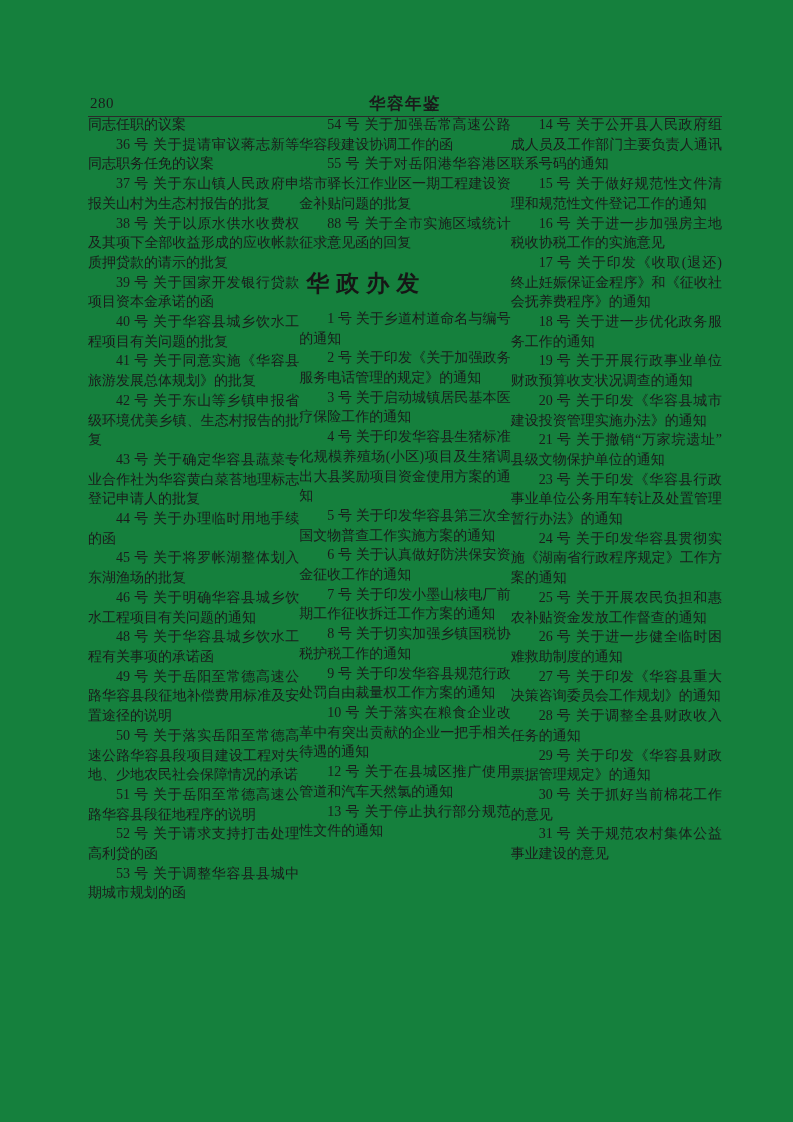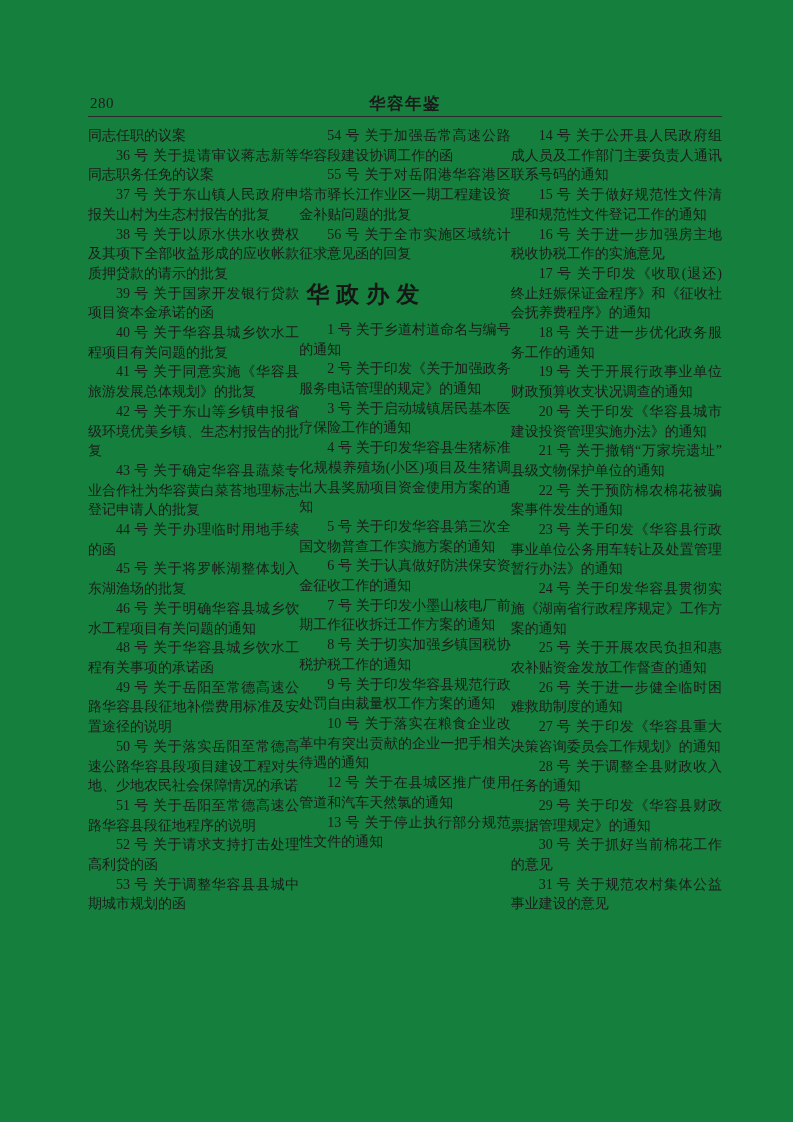--- a/index.html
+++ b/index.html
@@ -43,21 +43,21 @@
     position: absolute;
     left: 88px;
     top: 116px;
     width: 634px;
     height: 0;
     border-top: 1.6px solid #2b2b2b;
   }
   .columns {
     position: absolute;
     left: 88px;
-    top: 126px;
+    top: 115px;
     width: 634px;
     display: flex;
   }
   .col {
     flex: 1 1 0;
     min-width: 0;
     font-size: 14px;
     line-height: 19.7px;
     text-align: justify;
     text-justify: inter-character;
@@ -106,21 +106,21 @@
         <p class="entry">48 号 关于华容县城乡饮水工程有关事项的承诺函</p>
         <p class="entry">49 号 关于岳阳至常德高速公路华容县段征地补偿费用标准及安置途径的说明</p>
         <p class="entry">50 号 关于落实岳阳至常德高速公路华容县段项目建设工程对失地、少地农民社会保障情况的承诺</p>
         <p class="entry">51 号 关于岳阳至常德高速公路华容县段征地程序的说明</p>
         <p class="entry">52 号 关于请求支持打击处理高利贷的函</p>
         <p class="entry">53 号 关于调整华容县县城中期城市规划的函</p>
       </div>
       <div class="col">
         <p class="entry">54 号 关于加强岳常高速公路华容段建设协调工作的函</p>
         <p class="entry">55 号 关于对岳阳港华容港区塔市驿长江作业区一期工程建设资金补贴问题的批复</p>
-        <p class="entry">56 号 关于全市实施区域统计征求意见函的回复</p>
+        <p class="entry">88 号 关于全市实施区域统计征求意见函的回复</p>
         <h2 class="section-heading">华政办发</h2>
         <p class="entry">1 号 关于乡道村道命名与编号的通知</p>
         <p class="entry">2 号 关于印发《关于加强政务服务电话管理的规定》的通知</p>
         <p class="entry">3 号 关于启动城镇居民基本医疗保险工作的通知</p>
         <p class="entry">4 号 关于印发华容县生猪标准化规模养殖场(小区)项目及生猪调出大县奖励项目资金使用方案的通知</p>
         <p class="entry">5 号 关于印发华容县第三次全国文物普查工作实施方案的通知</p>
         <p class="entry">6 号 关于认真做好防洪保安资金征收工作的通知</p>
         <p class="entry">7 号 关于印发小墨山核电厂前期工作征收拆迁工作方案的通知</p>
         <p class="entry">8 号 关于切实加强乡镇国税协税护税工作的通知</p>
         <p class="entry">9 号 关于印发华容县规范行政处罚自由裁量权工作方案的通知</p>
@@ -130,21 +130,20 @@
       </div>
       <div class="col">
         <p class="entry">14 号 关于公开县人民政府组成人员及工作部门主要负责人通讯联系号码的通知</p>
         <p class="entry">15 号 关于做好规范性文件清理和规范性文件登记工作的通知</p>
         <p class="entry">16 号 关于进一步加强房主地税收协税工作的实施意见</p>
         <p class="entry">17 号 关于印发《收取(退还)终止妊娠保证金程序》和《征收社会抚养费程序》的通知</p>
         <p class="entry">18 号 关于进一步优化政务服务工作的通知</p>
         <p class="entry">19 号 关于开展行政事业单位财政预算收支状况调查的通知</p>
         <p class="entry">20 号 关于印发《华容县城市建设投资管理实施办法》的通知</p>
         <p class="entry">21 号 关于撤销“万家垸遗址”县级文物保护单位的通知</p>
-        <p class="entry">22 号 关于预防棉农棉花被骗案事件发生的通知</p>
         <p class="entry">23 号 关于印发《华容县行政事业单位公务用车转让及处置管理暂行办法》的通知</p>
         <p class="entry">24 号 关于印发华容县贯彻实施《湖南省行政程序规定》工作方案的通知</p>
         <p class="entry">25 号 关于开展农民负担和惠农补贴资金发放工作督查的通知</p>
         <p class="entry">26 号 关于进一步健全临时困难救助制度的通知</p>
         <p class="entry">27 号 关于印发《华容县重大决策咨询委员会工作规划》的通知</p>
         <p class="entry">28 号 关于调整全县财政收入任务的通知</p>
         <p class="entry">29 号 关于印发《华容县财政票据管理规定》的通知</p>
         <p class="entry">30 号 关于抓好当前棉花工作的意见</p>
         <p class="entry">31 号 关于规范农村集体公益事业建设的意见</p>
       </div>

